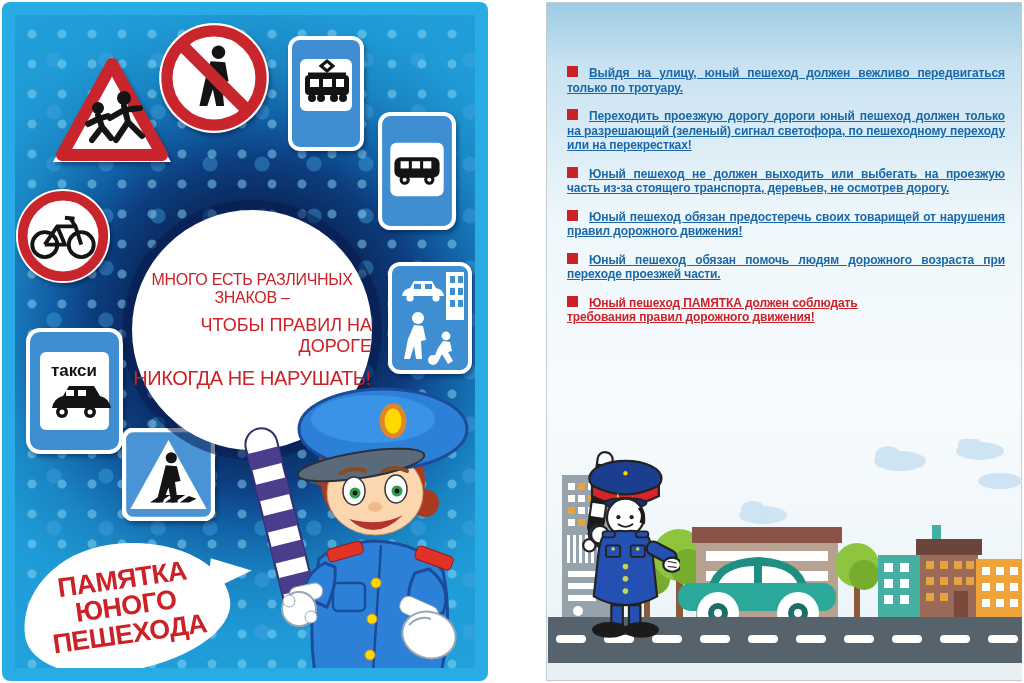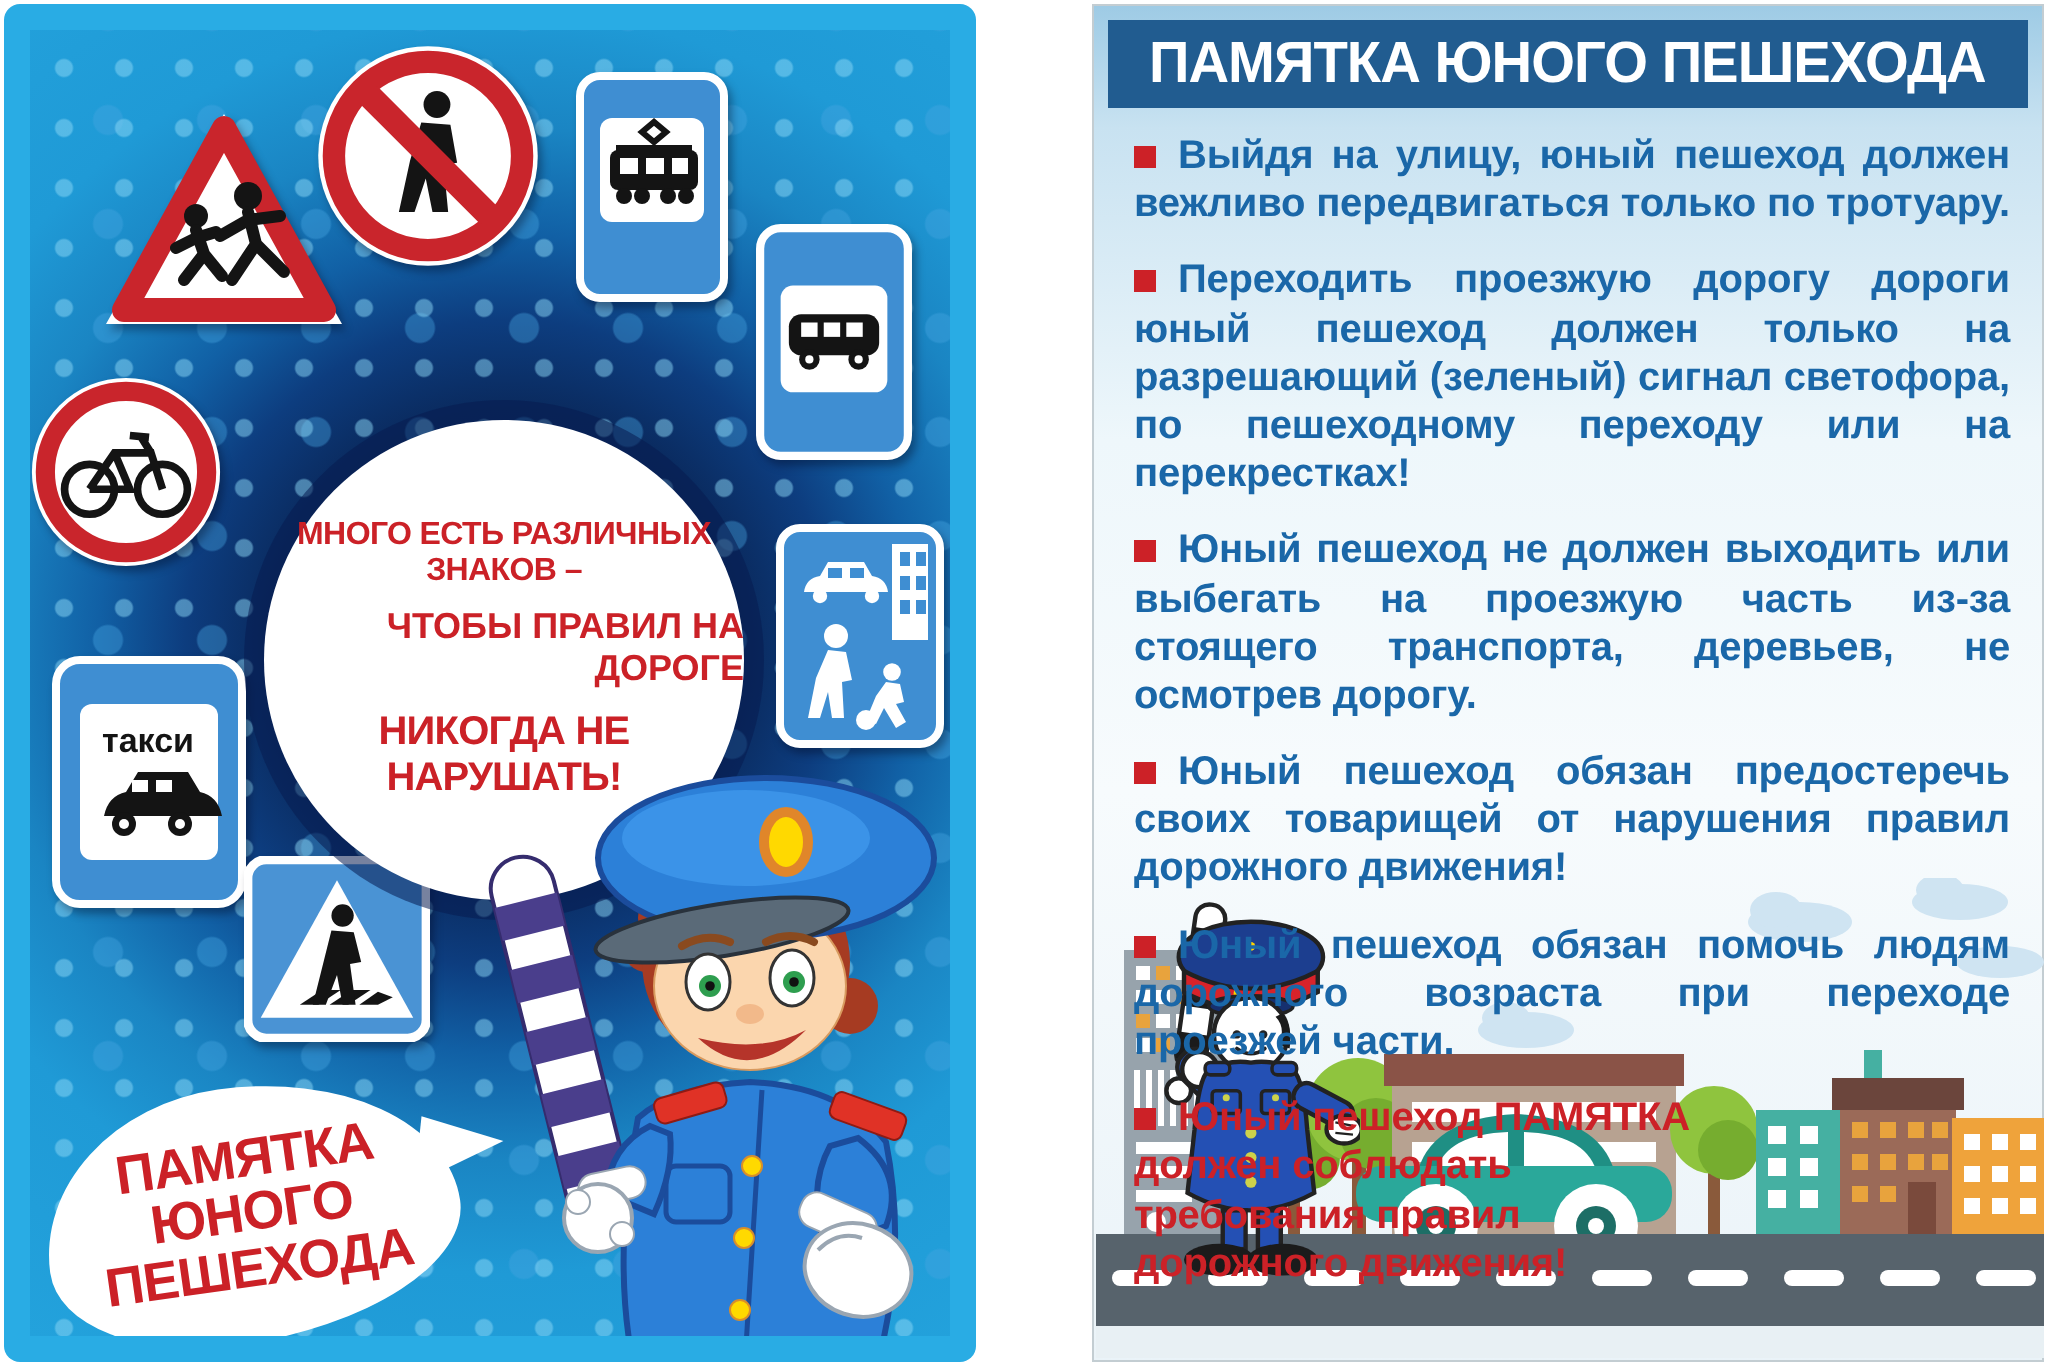--- a/index.html
+++ b/index.html
@@ -16,21 +16,21 @@
   .lp-inner::before{content:"";position:absolute;inset:0;
     background-image:
       radial-gradient(circle, rgba(140,215,245,.50) 4px, transparent 5px),
       radial-gradient(circle, rgba(70,165,225,.40) 7px, transparent 8px);
     background-size:30px 30px,52px 52px;background-position:2px 4px,13px 19px;}
   .sign{position:absolute;filter:drop-shadow(2px 3px 2px rgba(0,0,20,.35));}
 
   .slogan-circle{position:absolute;left:117px;top:195px;width:240px;height:240px;
     border-radius:50%;background:#fff;box-shadow:0 0 0 10px rgba(8,28,80,.55);
     display:flex;flex-direction:column;align-items:center;justify-content:center;
-    text-align:center;color:#cb2127;font-weight:bold;z-index:3;}
+    text-align:center;color:#cb2127;font-weight:normal;z-index:3;}
   .sc-l1{font-size:16px;letter-spacing:-.3px;width:220px;}
   .sc-l2{margin-top:10px;white-space:nowrap;}
   .sc-l2 .sm{font-size:19px;}
   .sc-l2 .big{font-size:42px;letter-spacing:-1px;}
   .sc-l3{font-size:18px;margin-top:8px;text-align:right;}
   .sc-l4{font-size:20px;margin-top:10px;letter-spacing:-.4px;}
 
   .speech-bubble{position:absolute;left:7px;top:528px;width:208px;height:128px;
     background:#fff;border-radius:46% 54% 58% 42% / 62% 56% 44% 38%;
     transform:rotate(-8deg);display:flex;flex-direction:column;align-items:center;
@@ -45,22 +45,22 @@
   
   .page-right{position:absolute;left:546px;top:2px;width:476px;height:679px;
     box-sizing:border-box;border:1px solid #c3cdd2;
     background:linear-gradient(180deg,#9ecbe5 0%,#c8e2f1 9%,#eef7fb 32%,#f7fbfd 58%,#eaf3f8 100%);}
   .rp-banner{position:absolute;left:7px;right:7px;top:7px;height:44px;background:#215c90;
     display:flex;align-items:center;justify-content:center;}
   .rp-title{margin:0;color:#ffffff;font-size:29px;font-weight:bold;white-space:nowrap;
     transform:scaleX(.97);letter-spacing:-.5px;}
   .rp-rules{position:absolute;top:63px;left:20px;right:16px;display:flex;
     flex-direction:column;gap:14px;z-index:2;}
-  .rule{margin:0;color:#1a67a8;font-weight:bold;font-size:20px;line-height:1.21;
-    text-align:justify;letter-spacing:-.1px;}
+  .rule{margin:0;color:#1a67a8;font-weight:bold;font-size:12px;line-height:1.21;
+    text-align:justify;letter-spacing:-.1px;text-decoration:underline;}
   .rule .bullet{display:inline-block;width:11px;height:11px;background:#cc2127;
     margin-right:11px;}
   .rule.red{color:#cc2127;}
   .rule.w-limit{max-width:300px;text-align:left;}
   .rp-scene{position:absolute;left:1px;right:1px;bottom:1px;height:240px;z-index:1;}
   .rp-scene svg{position:absolute;left:0;top:0;}
   .rp-cop{position:absolute;right:26px;bottom:16px;z-index:3;}
 </style>
 </head>
 <body>
@@ -245,23 +245,20 @@
       <path d="M102,190 q-20,10 -22,34 l24,10 q10,-22 8,-40 z" fill="#2c80d8" stroke="#1b4c9c" stroke-width="3"></path>
       <rect x="66" y="212" width="34" height="16" rx="8" fill="#fff" stroke="#9aa6b2" transform="rotate(-12 83 220)"></rect>
       <circle cx="76" cy="236" r="17" fill="#fff" stroke="#9aa6b2" stroke-width="2"></circle>
       <circle cx="66" cy="228" r="6" fill="#fff" stroke="#9aa6b2"></circle>
       <circle cx="88" cy="244" r="6" fill="#fff" stroke="#9aa6b2"></circle>
     </svg>
   </div>
 </div>
 
 <div class="page-right">
-  <div class="rp-banner">
-    <h1 class="rp-title">ПАМЯТКА ЮНОГО ПЕШЕХОДА</h1>
-  </div>
 
   <div class="rp-rules">
     <p class="rule"><span class="bullet"></span><span>Выйдя на улицу, юный пешеход должен вежливо передвигаться только по тротуару.</span></p>
     <p class="rule"><span class="bullet"></span><span>Переходить проезжую дорогу дороги юный пешеход должен только на разрешающий (зеленый) сигнал светофора, по пешеходному переходу или на перекрестках!</span></p>
     <p class="rule"><span class="bullet"></span><span>Юный пешеход не должен выходить или выбегать на проезжую часть из-за стоящего транспорта, деревьев, не осмотрев дорогу.</span></p>
     <p class="rule"><span class="bullet"></span><span>Юный пешеход обязан предостеречь своих товарищей от нарушения правил дорожного движения!</span></p>
     <p class="rule"><span class="bullet"></span><span>Юный пешеход обязан помочь людям дорожного возраста при переходе проезжей части.</span></p>
     <p class="rule w-limit red"><span class="bullet"></span><span>Юный пешеход ПАМЯТКА должен соблюдать требования правил дорожного движения!</span></p>
   </div>
 

